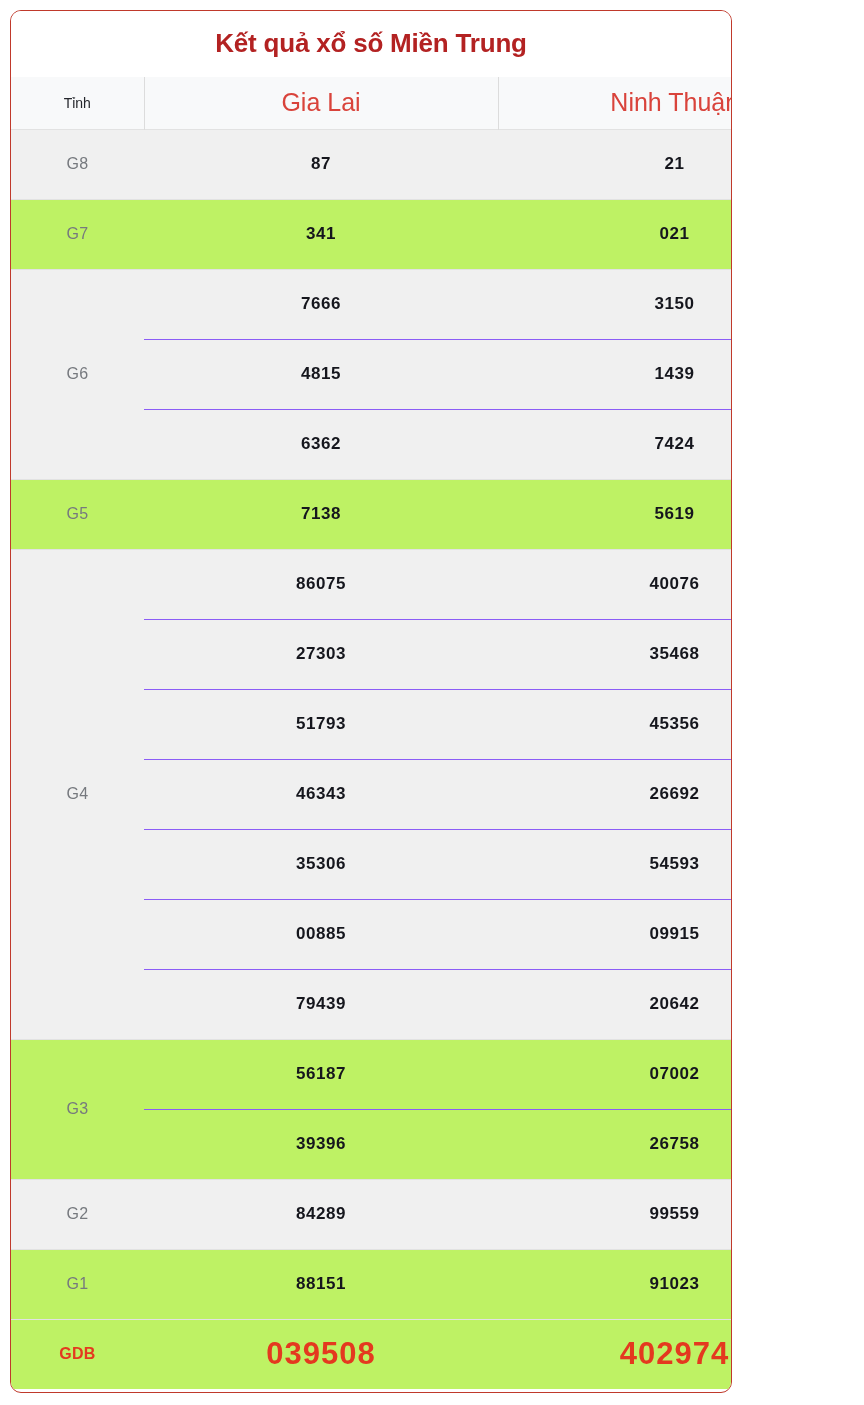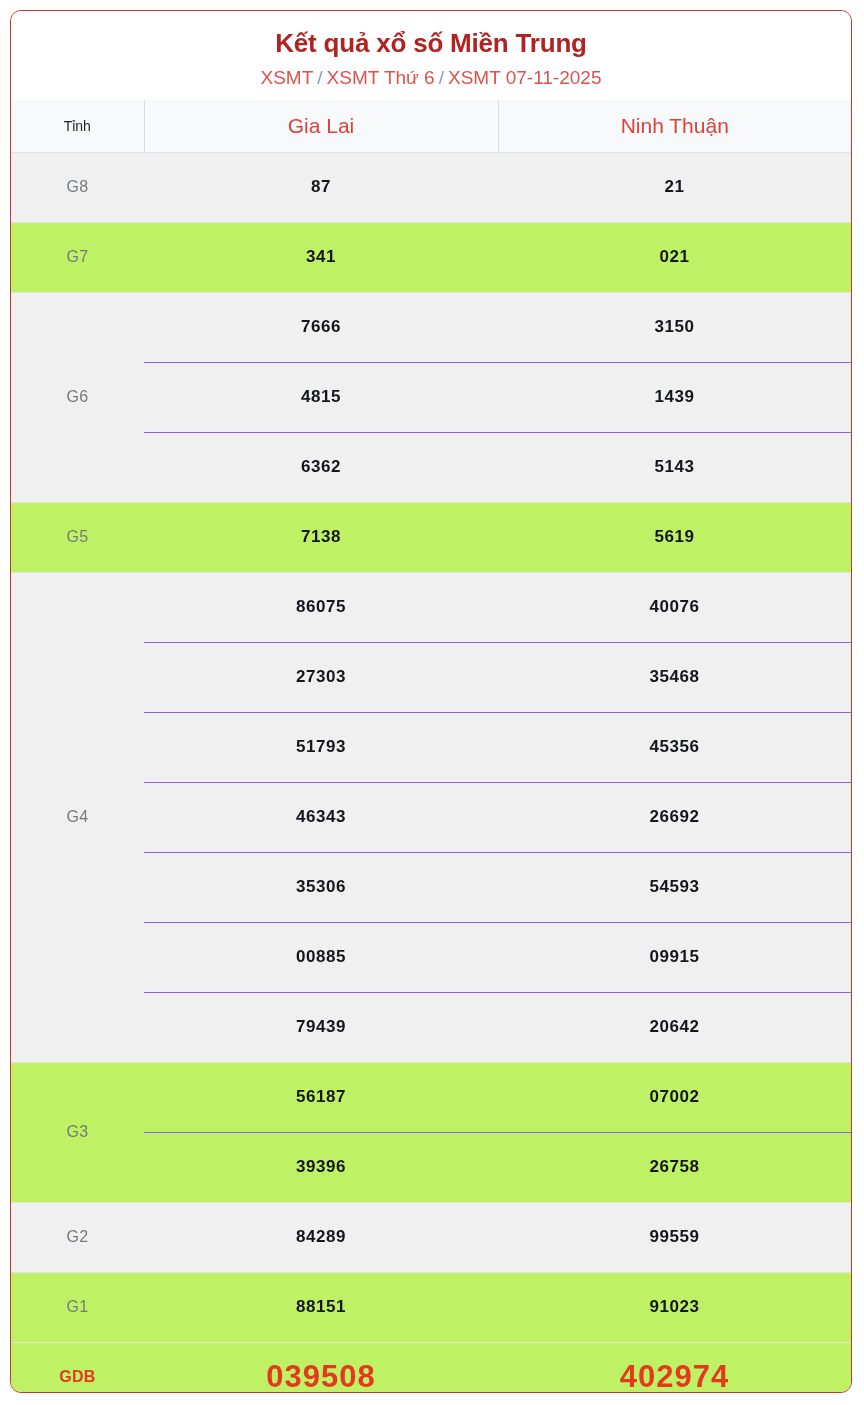--- a/index.html
+++ b/index.html
@@ -11,21 +11,21 @@
     width: 864px;
     height: 1405px;
     font-family: "Liberation Sans", sans-serif;
     overflow: hidden;
   }
 
   .card {
     position: absolute;
     left: 10px;
     top: 10px;
-    width: 842px;
+    width: 722px;
     height: 1383px;
     border: 1.5px solid #c0392b;
     border-radius: 11px;
     box-sizing: border-box;
     overflow: hidden;
     background: #ffffff;
   }
 
   
   .head {
@@ -80,21 +80,21 @@
     height: 52px;
     border-top: 1px solid #e6e6e6;
     border-bottom: 1px solid #e6e6e6;
     font-weight: normal;
   }
   thead th.prov-head {
     font-size: 14px;
     color: #24262b;
   }
   thead th.city {
-    font-size: 21px;
+    font-size: 25px;
     color: #d9433b;
     border-left: 1px solid #dcdcdc;
   }
 
   
   td.glabel {
     font-size: 16px;
     color: #76797e;
     letter-spacing: 0.3px;
   }
@@ -134,23 +134,20 @@
 
   .rowcell { height: 69px; }
 </style>
 </head>
 <body>
 
 <div class="card">
 
   <div class="head">
     <h1>Kết quả xổ số Miền Trung</h1>
-    <div class="crumbs">
-      <a class="crumb" href="#">XSMT</a><span class="sep">/</span><a class="crumb" href="#">XSMT Thứ 6</a><span class="sep">/</span><a class="crumb" href="#">XSMT 07-11-2025</a>
-    </div>
   </div>
 
   <table class="results">
     <colgroup>
       <col class="c-prov">
         <col class="c-a">
         <col class="c-b">
     </colgroup>
     <thead>
       <tr>
@@ -174,21 +171,21 @@
           <td class="glabel rowcell" rowspan="3">G6</td>
           <td class="num rowcell">7666</td>
           <td class="num rowcell">3150</td>
         </tr>
         <tr class="shade subrow">
           <td class="num rowcell">4815</td>
           <td class="num rowcell">1439</td>
         </tr>
         <tr class="shade subrow">
           <td class="num rowcell">6362</td>
-          <td class="num rowcell">5143</td>
+          <td class="num rowcell">7424</td>
         </tr>
         <tr class="plain blockstart">
           <td class="glabel rowcell" rowspan="1">G5</td>
           <td class="num rowcell">7138</td>
           <td class="num rowcell">5619</td>
         </tr>
         <tr class="shade blockstart">
           <td class="glabel rowcell" rowspan="7">G4</td>
           <td class="num rowcell">86075</td>
           <td class="num rowcell">40076</td>

